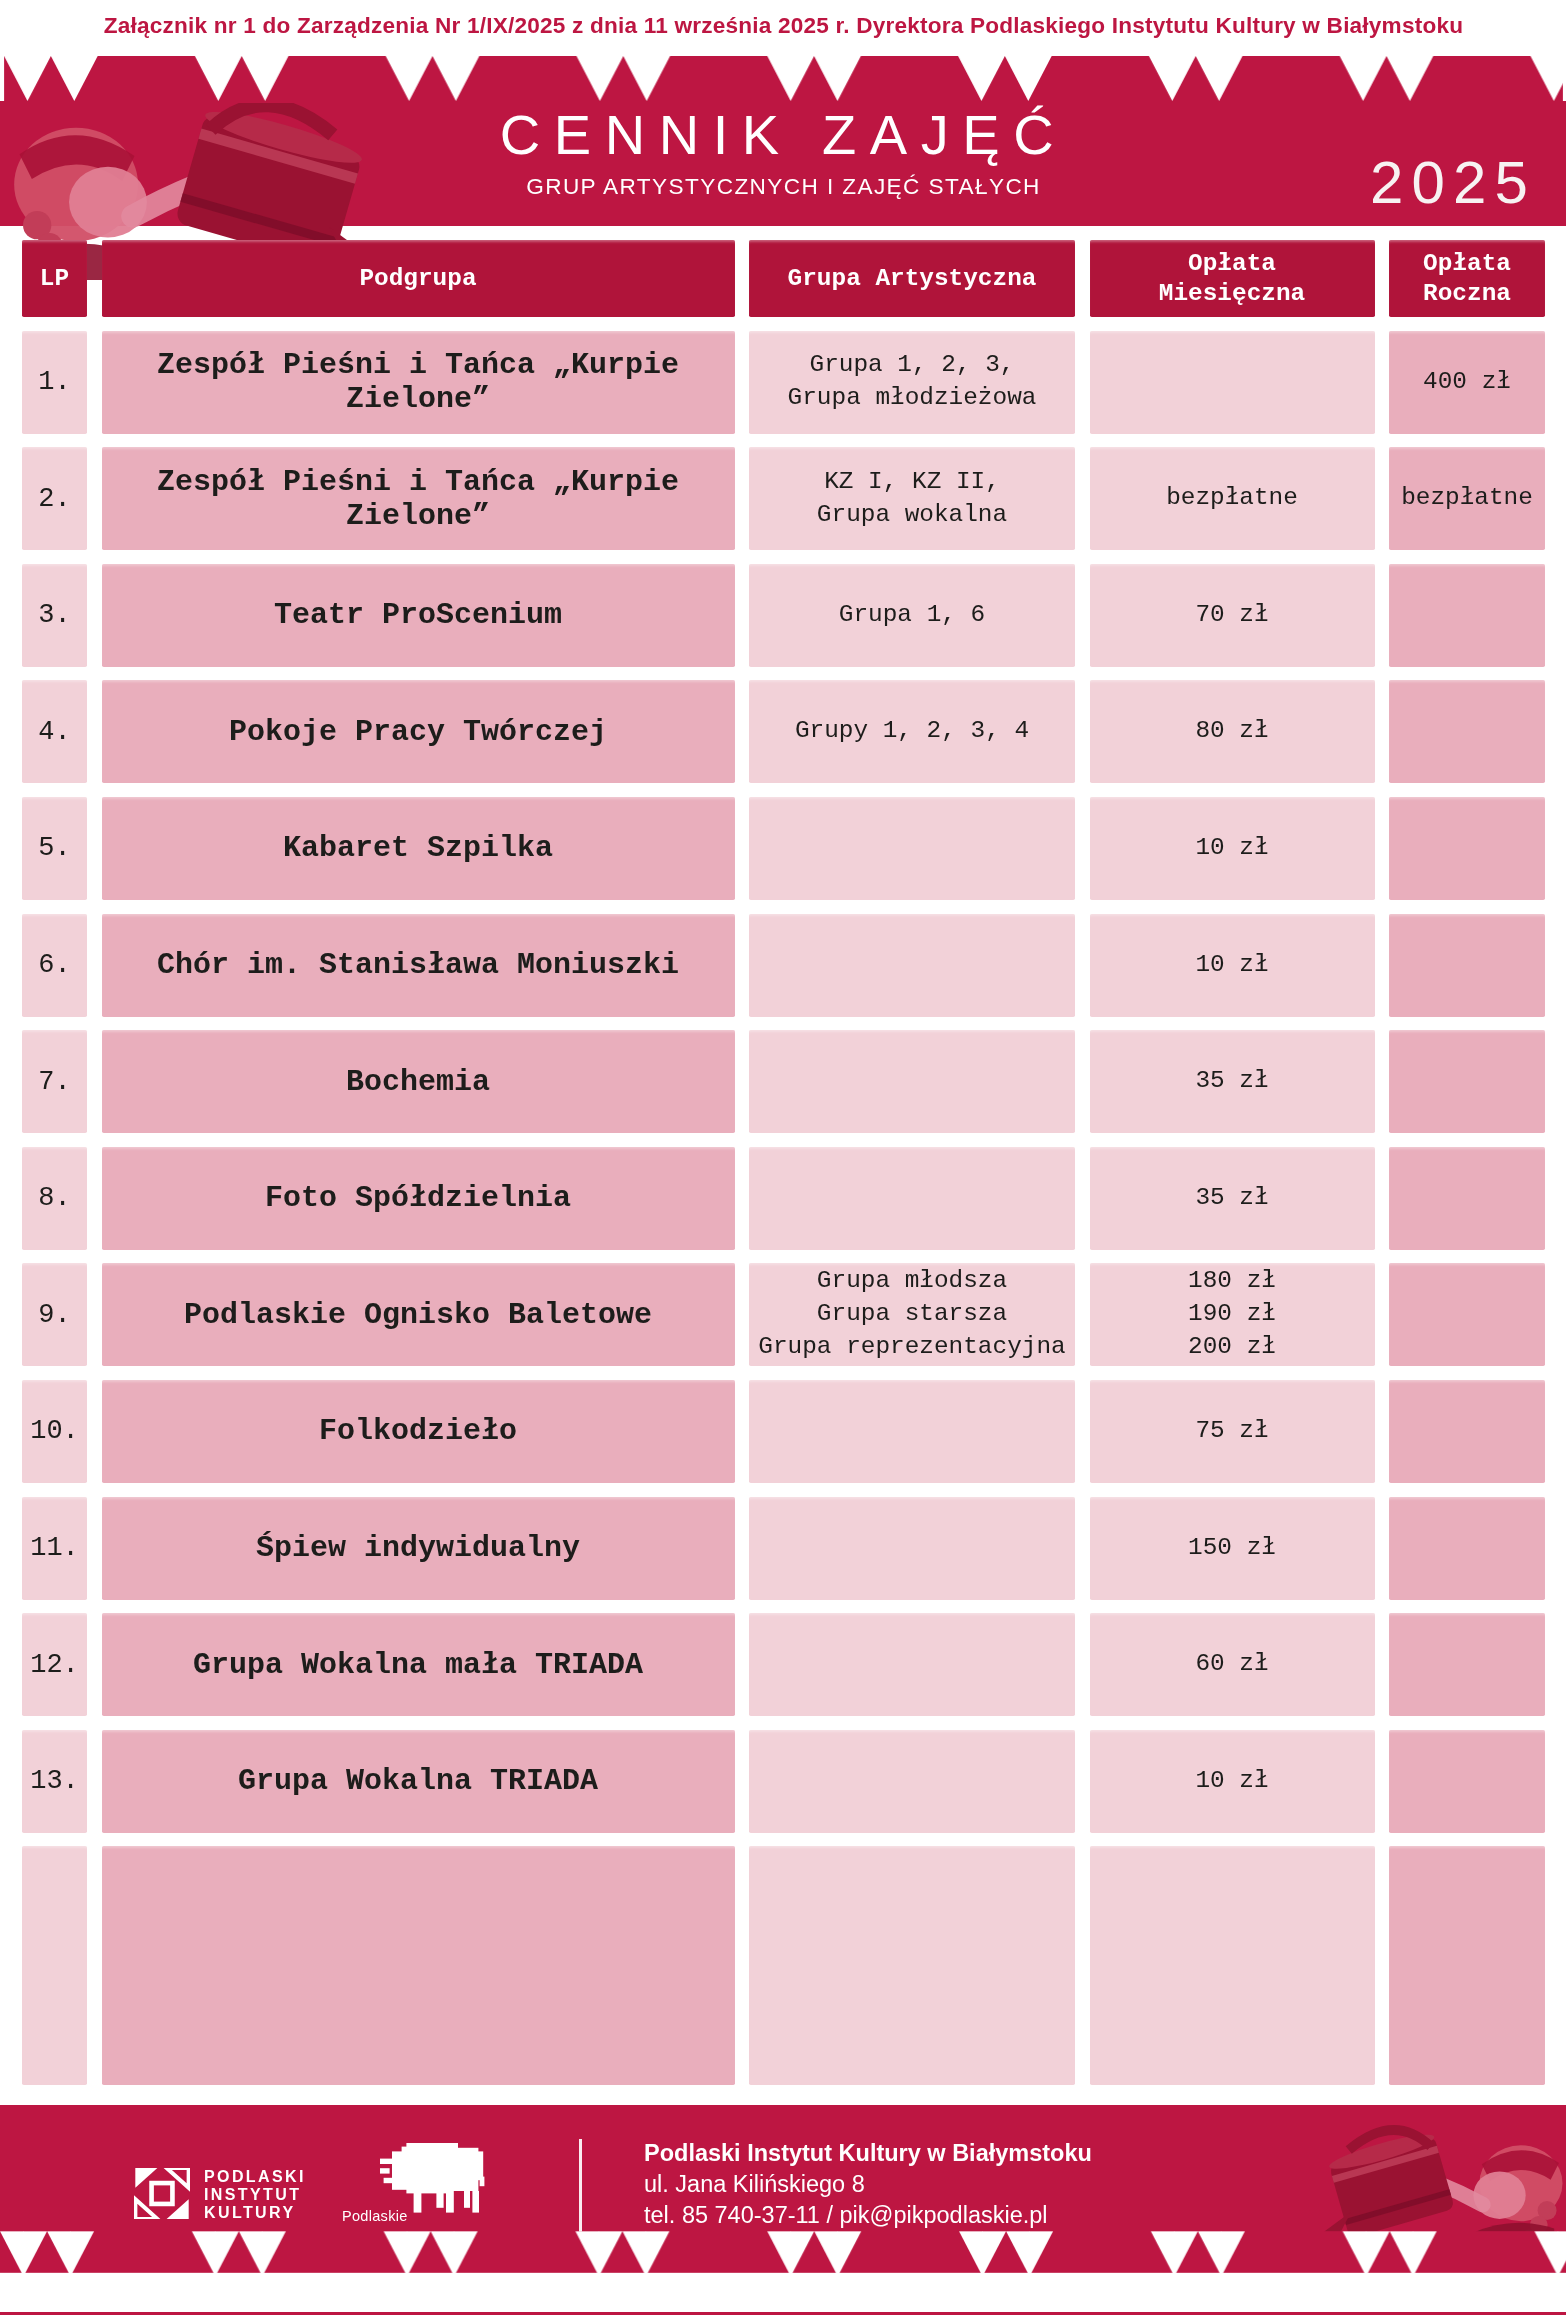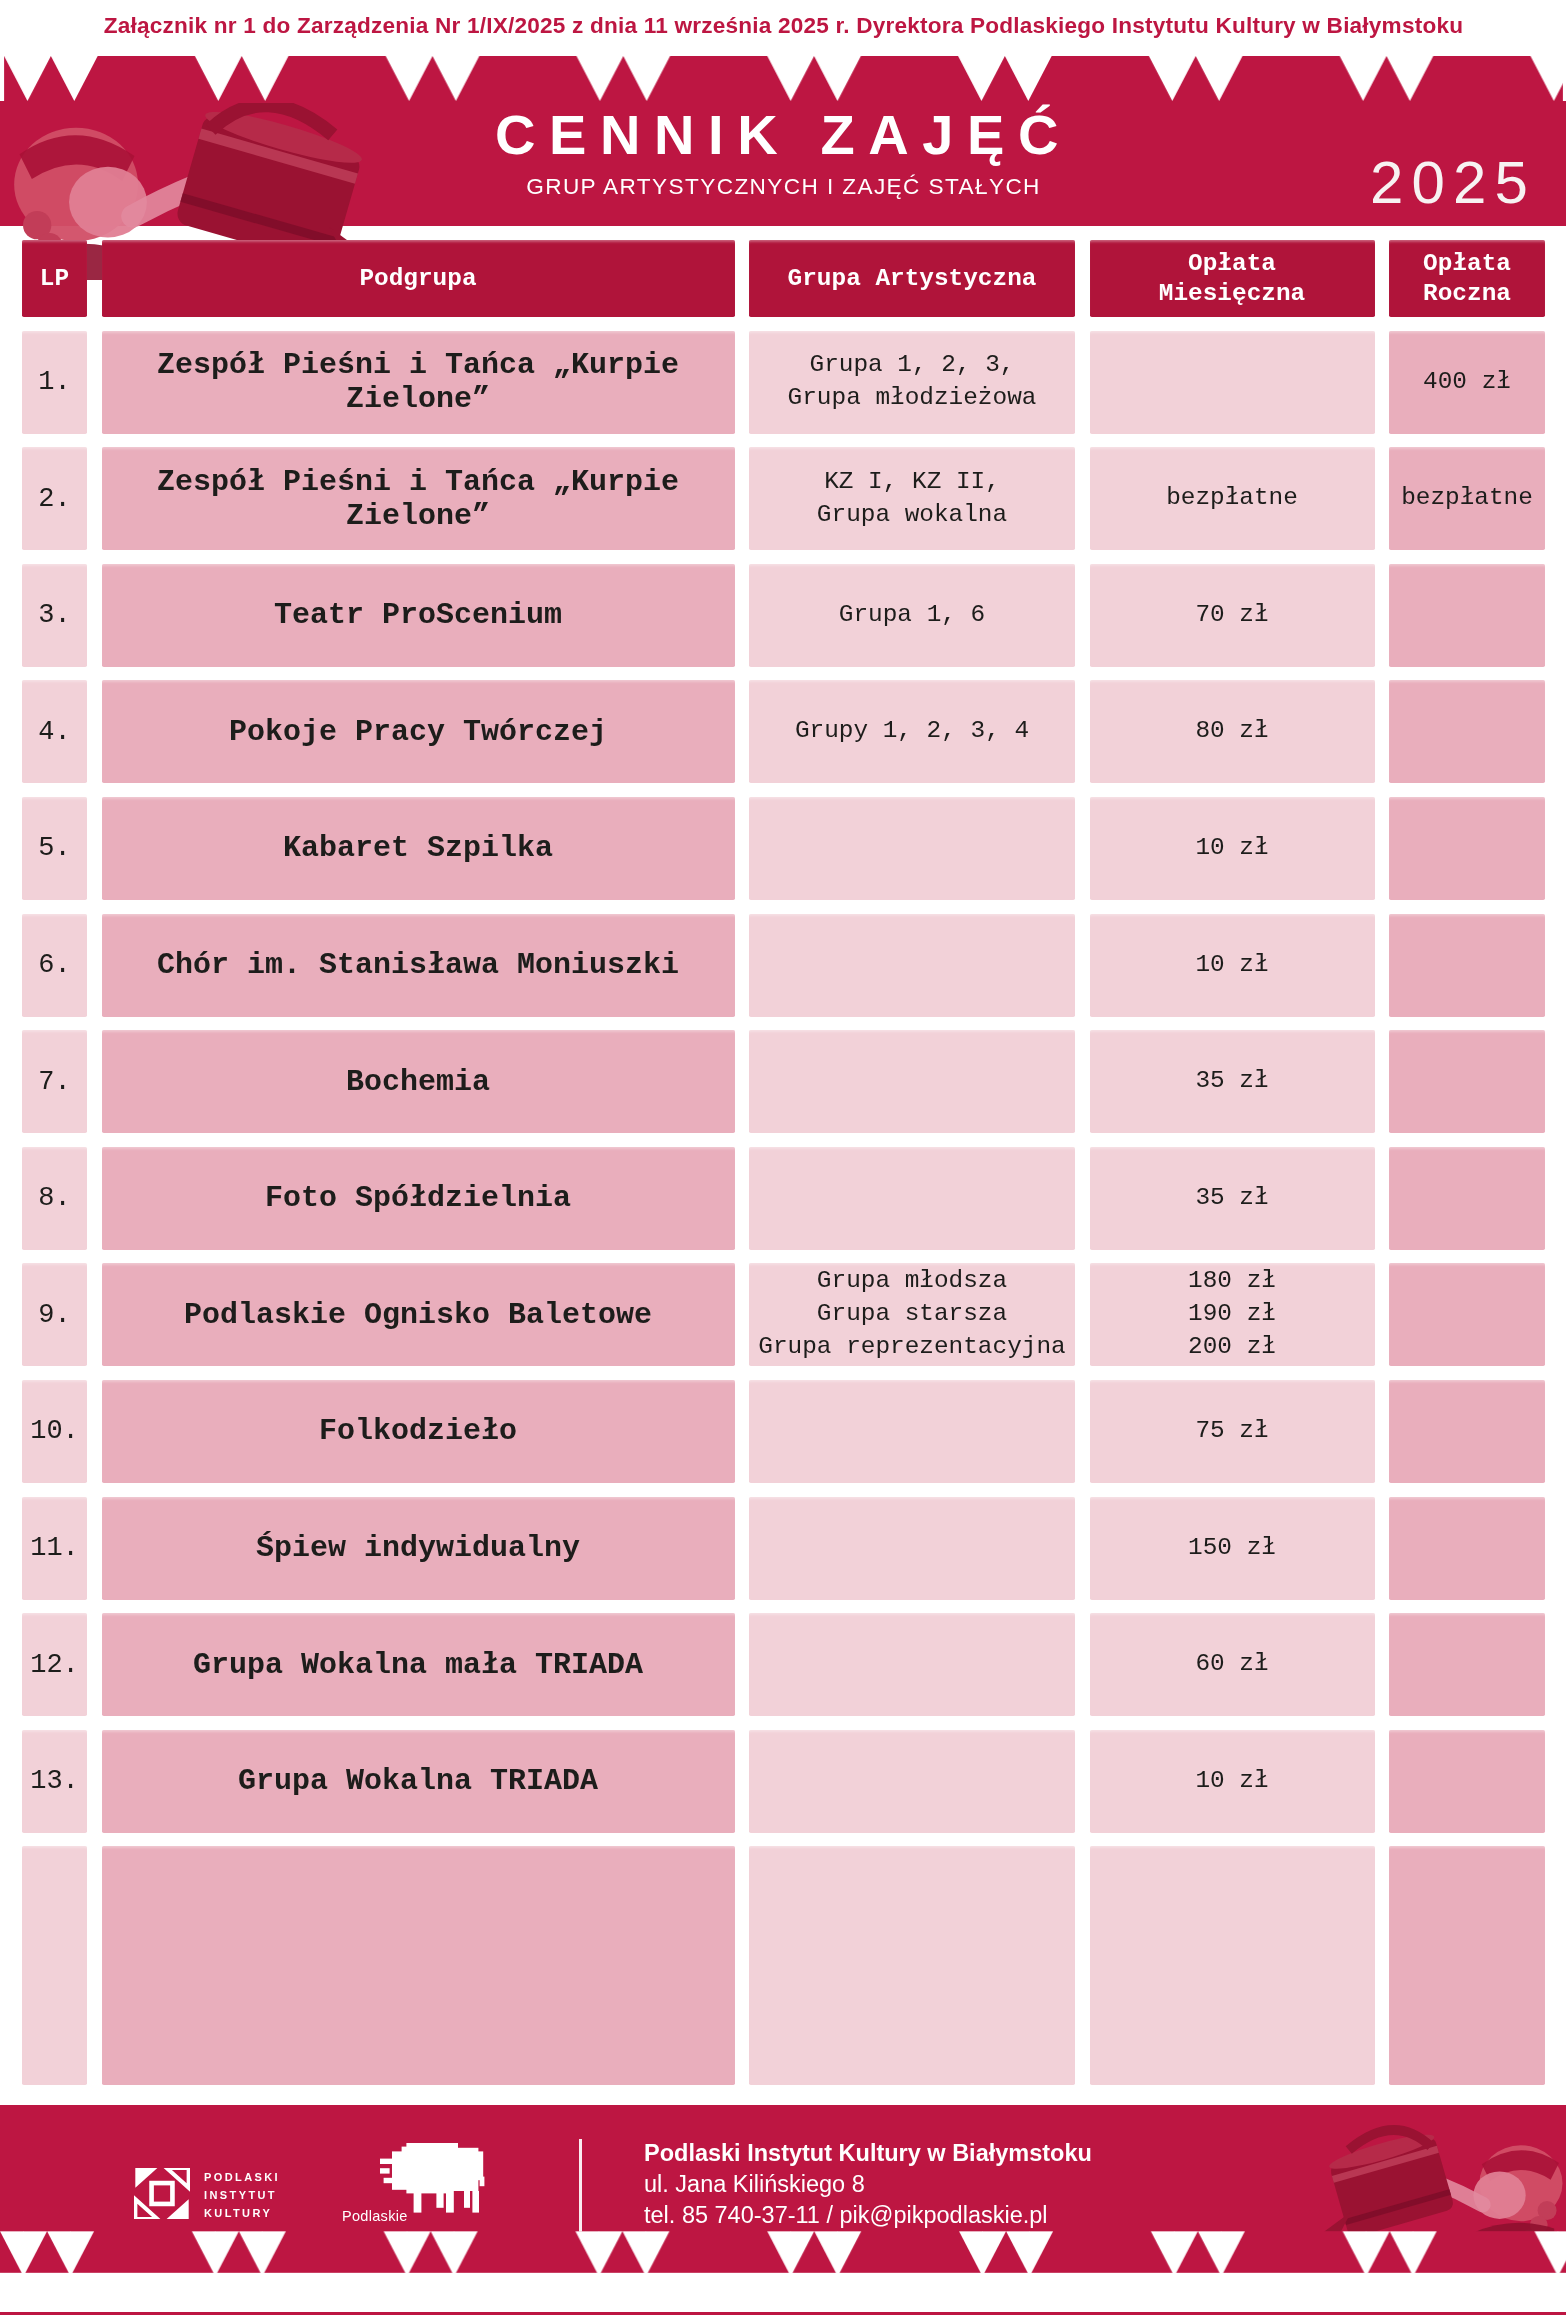--- a/index.html
+++ b/index.html
@@ -22,21 +22,21 @@
     color:var(--red);font-weight:bold;font-size:22.6px;letter-spacing:0.2px;
   }
   
   .banner{position:absolute;top:56px;left:0;width:1567px;height:170px;}
   .banner-body{position:absolute;left:0;right:0;top:45px;height:125px;background:var(--red);}
   .zz-strip{position:absolute;left:0;top:0;width:1567px;height:45px;display:block;z-index:3;}
   .girl{position:absolute;z-index:1;pointer-events:none;}
   .girl-top{left:0;top:47px;width:579px;height:177px;}
   .title-block{position:absolute;z-index:4;left:0;right:0;top:50px;text-align:center;color:#fff;}
   .banner-title{
-    font-size:56px;font-weight:700;letter-spacing:13.6px;line-height:1.05;
+    font-size:56px;font-weight:400;letter-spacing:13.6px;line-height:1.05;
   }
   .banner-subtitle{
     margin-top:9px;font-size:22.6px;font-weight:400;letter-spacing:1.4px;
   }
   .banner-year{
     position:absolute;z-index:4;right:31px;top:92px;color:#f7f2f2;
     font-size:60px;font-weight:400;letter-spacing:8.1px;
   }
   
   .price-table{position:absolute;top:240px;left:22px;right:22px;z-index:2;font-family:Liberation Mono, monospace;}
@@ -60,21 +60,21 @@
   .cell.monthly,.cell.yearly{font-size:24.4px;line-height:1.35;}
   
   .footer{position:absolute;left:0;top:2105px;width:1567px;height:211px;}
   .footer-red{position:absolute;left:0;top:0;width:100%;height:166px;background:var(--red);overflow:hidden;}
   .zz-strip.bottom{top:auto;bottom:43px;height:42px;}
   .bottom-bar{position:absolute;left:0;bottom:0;width:100%;height:3.6px;background:var(--red);}
   .girl-bottom{right:-5.4px;top:0;width:380px;height:166px;transform:scaleX(-1);}
   .pik-logo{position:absolute;left:134px;top:63px;width:56px;height:51px;}
   .org-text{
     position:absolute;left:204px;top:63px;color:#fff;font-weight:bold;
-    font-size:11px;letter-spacing:2.4px;line-height:18px;
+    font-size:16px;letter-spacing:2.4px;line-height:18px;
   }
   .bison-wrap{position:absolute;left:342px;top:38px;width:163px;height:83px;}
   .bison-wrap svg{position:absolute;right:0;top:0;width:136px;height:72px;}
   .podlaskie-label{
     position:absolute;left:0;bottom:1.8px;color:#fff;font-size:14.5px;letter-spacing:0.3px;
   }
   .divider{position:absolute;left:579px;top:34px;width:2.7px;height:109px;background:rgba(255,255,255,.92);}
   .contact{position:absolute;left:644px;top:33px;color:#fff;font-size:23.5px;line-height:31px;}
   .contact .line-0{font-weight:bold;}
 </style>

